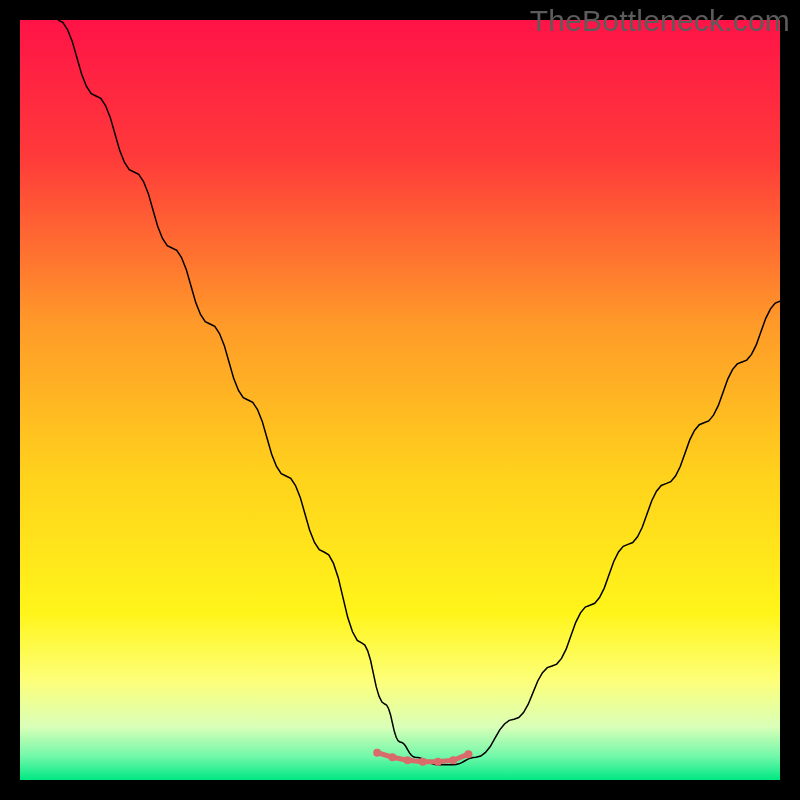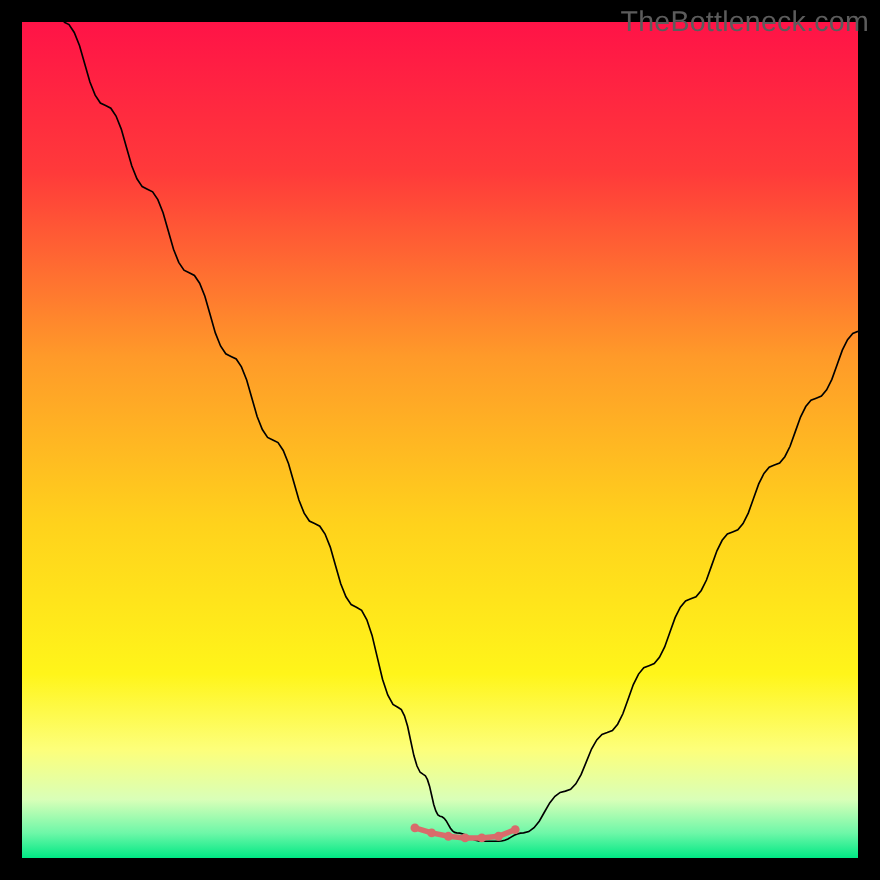--- a/index.html
+++ b/index.html
@@ -21,21 +21,21 @@
     top: 0;
     width: 760px;
     height: 760px;
   }
 
   .watermark {
     position: absolute;
     top: 4px;
     right: 10px;
     color: #5c5c5c;
-    font-size: 26px;
+    font-size: 30px;
     font-weight: 500;
     letter-spacing: 0.2px;
   }
 
   svg { display: block; }
 </style>
 </head>
 <body>
 
 <div class="frame">

